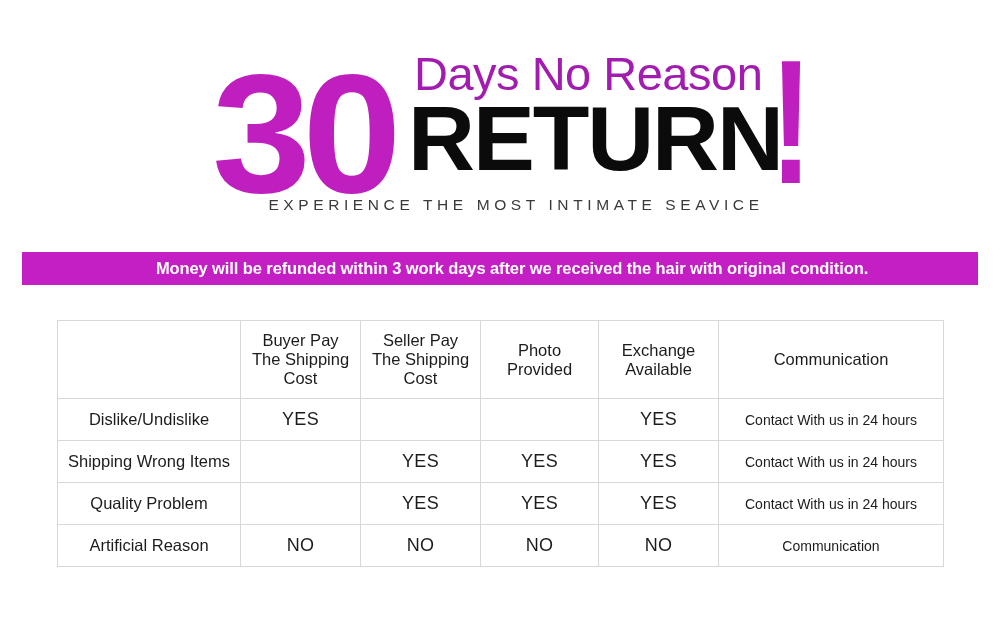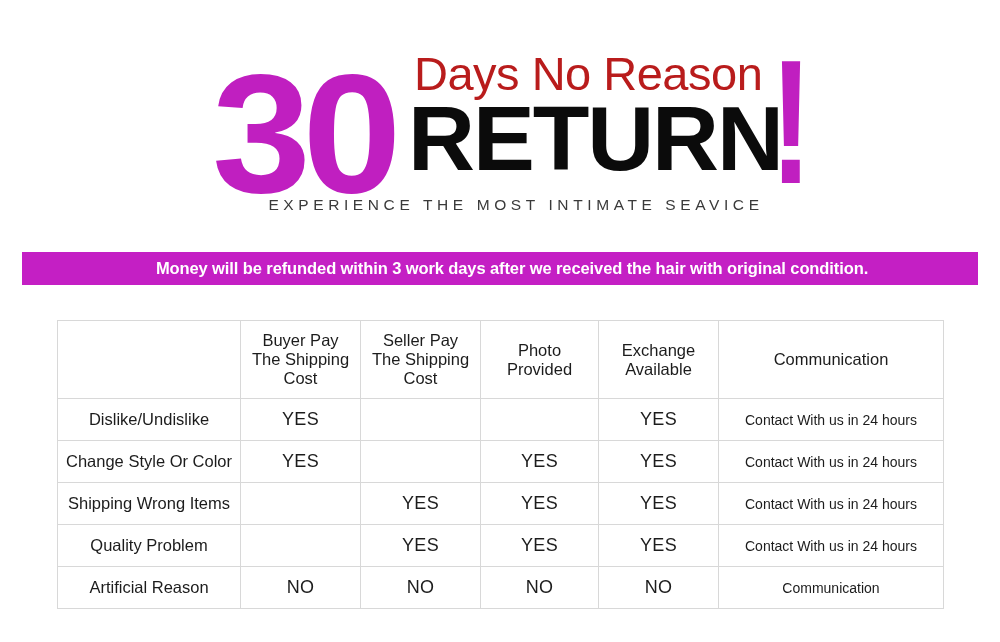--- a/index.html
+++ b/index.html
@@ -52,21 +52,21 @@
   
   #hero-days {
     position: absolute;
     left: 398px;
     top: 22px;
     font-family: "Liberation Sans", sans-serif;
     font-weight: normal;
     font-size: 47px;
     line-height: 47px;
     letter-spacing: -0.5px;
-    color: #b91c1c;
+    color: #a21caf;
     white-space: nowrap;
     text-align: right;
   }
 
   
   #hero-return {
     position: absolute;
     left: 392px;
     top: 66px;
     font-family: "Liberation Sans", sans-serif;
@@ -252,28 +252,20 @@
     <tbody>
       <tr>
         <td class="reason-cell">Dislike/Undislike</td>
         <td class="mark">YES</td>
         <td class="mark"></td>
         <td class="mark"></td>
         <td class="mark">YES</td>
         <td class="comm-cell">Contact With us in 24 hours</td>
       </tr>
       <tr>
-        <td class="reason-cell">Change Style Or Color</td>
-        <td class="mark">YES</td>
-        <td class="mark"></td>
-        <td class="mark">YES</td>
-        <td class="mark">YES</td>
-        <td class="comm-cell">Contact With us in 24 hours</td>
-      </tr>
-      <tr>
         <td class="reason-cell">Shipping Wrong Items</td>
         <td class="mark"></td>
         <td class="mark">YES</td>
         <td class="mark">YES</td>
         <td class="mark">YES</td>
         <td class="comm-cell">Contact With us in 24 hours</td>
       </tr>
       <tr>
         <td class="reason-cell">Quality Problem</td>
         <td class="mark"></td>

